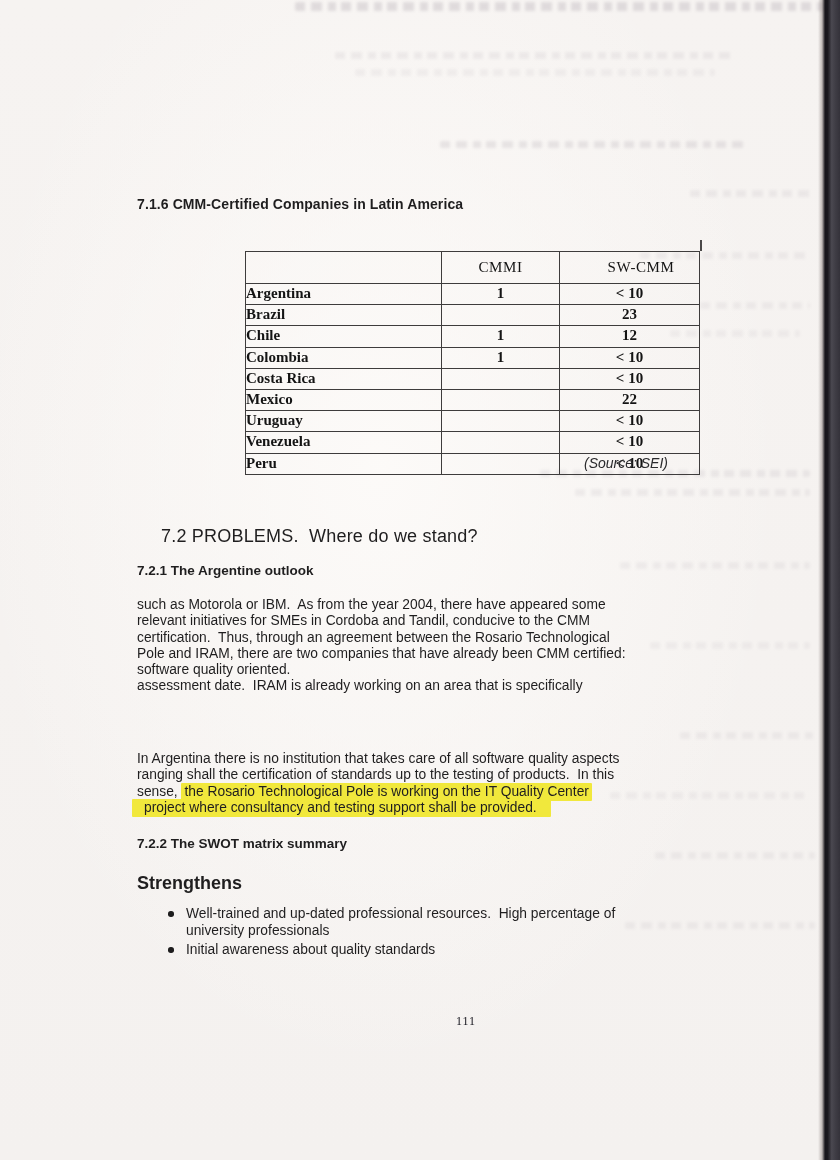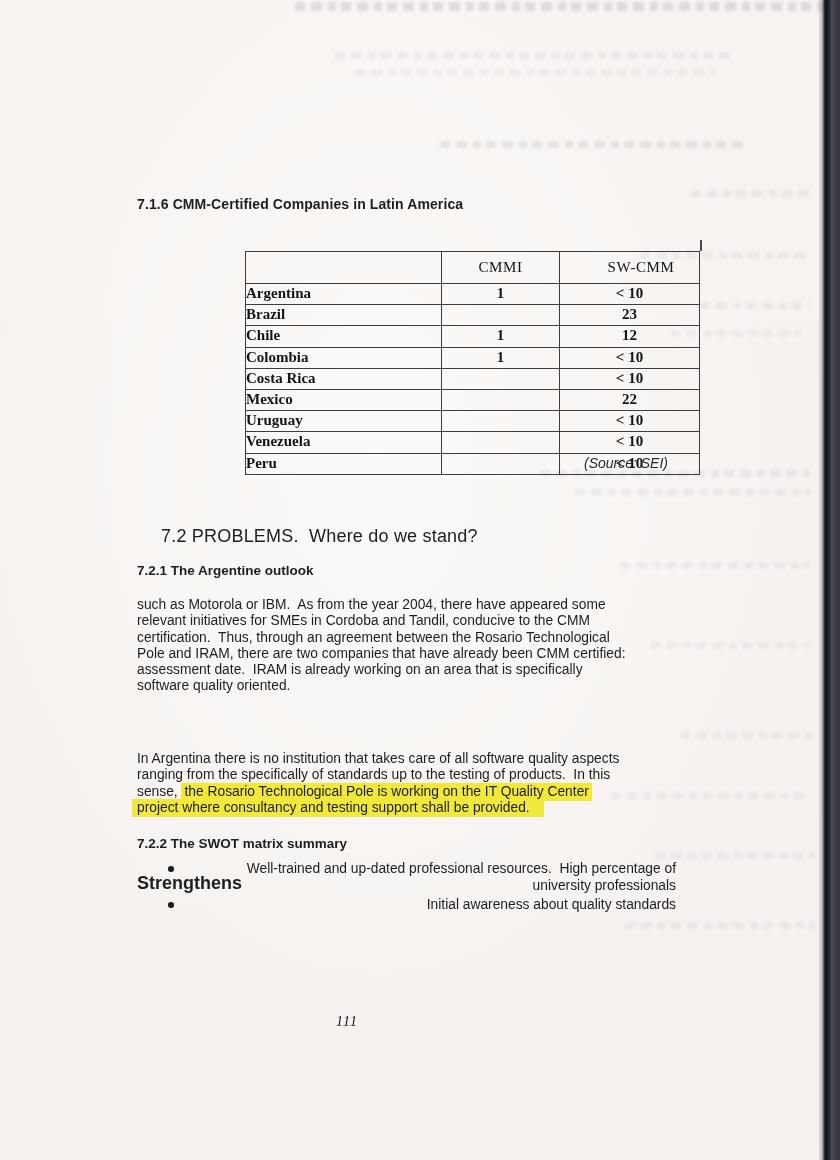--- a/index.html
+++ b/index.html
@@ -56,30 +56,30 @@
 
   .para .ln { white-space:pre-wrap; }
   .p1 { left:137px; top:597px; font-size:13.8px; line-height:16.3px; width:560px; }
   .p2 { left:137px; top:751px; font-size:13.8px; line-height:16.35px; width:560px; }
 
   mark.hl {
     background:#f1e83c; color:inherit;
     padding:1px 3px 2px 3px; border-radius:1px;
     box-decoration-break:clone;
   }
-  .p2 .l4 mark.hl { padding-left:5px; margin-left:-5px; padding-right:14px;text-align:center; }
+  .p2 .l4 mark.hl { padding-left:12px; margin-left:-5px; padding-right:14px;text-align:center; }
 
-  .bullets { left:160px; top:860px; width:516px; margin:0; padding:0; list-style:none;
-             font-size:13.8px; line-height:17.2px;text-align:right; }
+  .bullets { left:160px; top:905px; width:516px; margin:0; padding:0; list-style:none;
+             font-size:13.8px; line-height:17.2px; }
   .bullets li { position:relative; padding-left:26px; margin:0 0 2px 0; white-space:pre-wrap; }
   .bullets .dot { position:absolute; left:8px; top:6px; width:5.5px; height:5.5px;
                   border-radius:50%; background:#1d1c1d; }
 
-  .pagenum { left:336px; top:1014px; width:140px; text-align:left;
-             font-family:"Liberation Serif", serif; font-size:14px; color:#14141c; letter-spacing:1px;font-style:italic; }
+  .pagenum { left:336px; top:1014px; width:140px; text-align:right;
+             font-family:"Liberation Serif", serif; font-size:12px; color:#14141c; letter-spacing:1px; }
 </style>
 </head>
 <body>
 
 <div class="page">
 
   <div class="ghost" style="left:295px; top:2px;  width:540px; height:9px; opacity:.22;"></div>
   <div class="ghost" style="left:335px; top:52px; width:400px; opacity:.10;"></div>
   <div class="ghost" style="left:355px; top:69px; width:360px; opacity:.08;"></div>
   <div class="ghost" style="left:440px; top:141px; width:305px; opacity:.16;"></div>
@@ -161,27 +161,27 @@
   <div class="abs source">(Source: SEI)</div>
 
   <div class="abs h72 pre">7.2 PROBLEMS.  Where do we stand?</div>
   <div class="abs h721 pre">7.2.1 The Argentine outlook</div>
 
   <div class="abs para p1">
     <div class="ln">such as Motorola or IBM.  As from the year 2004, there have appeared some</div>
     <div class="ln">relevant initiatives for SMEs in Cordoba and Tandil, conducive to the CMM</div>
     <div class="ln">certification.  Thus, through an agreement between the Rosario Technological</div>
     <div class="ln">Pole and IRAM, there are two companies that have already been CMM certified:</div>
+    <div class="ln">software quality oriented.</div>
     <div class="ln">assessment date.  IRAM is already working on an area that is specifically</div>
-    <div class="ln">software quality oriented.</div>
   </div>
 
   <div class="abs para p2">
     <div class="ln">In Argentina there is no institution that takes care of all software quality aspects</div>
-    <div class="ln">ranging from the specifically of standards up to the testing of products.  In this</div>
+    <div class="ln">ranging shall the certification of standards up to the testing of products.  In this</div>
     <div class="ln"><span class="pre">sense, </span><mark class="hl pre">the Rosario Technological Pole is working on the IT Quality Center</mark></div>
     <div class="ln l4"><mark class="hl pre">project where consultancy and testing support shall be provided.</mark></div>
   </div>
 
   <div class="abs h722 pre">7.2.2 The SWOT matrix summary</div>
   <div class="abs hstr pre">Strengthens</div>
 
   <ul class="abs bullets">
     <li><span class="dot"></span><span class="pre">Well-trained and up-dated professional resources.  High percentage of university professionals</span></li>
     <li><span class="dot"></span><span class="pre">Initial awareness about quality standards</span></li>

